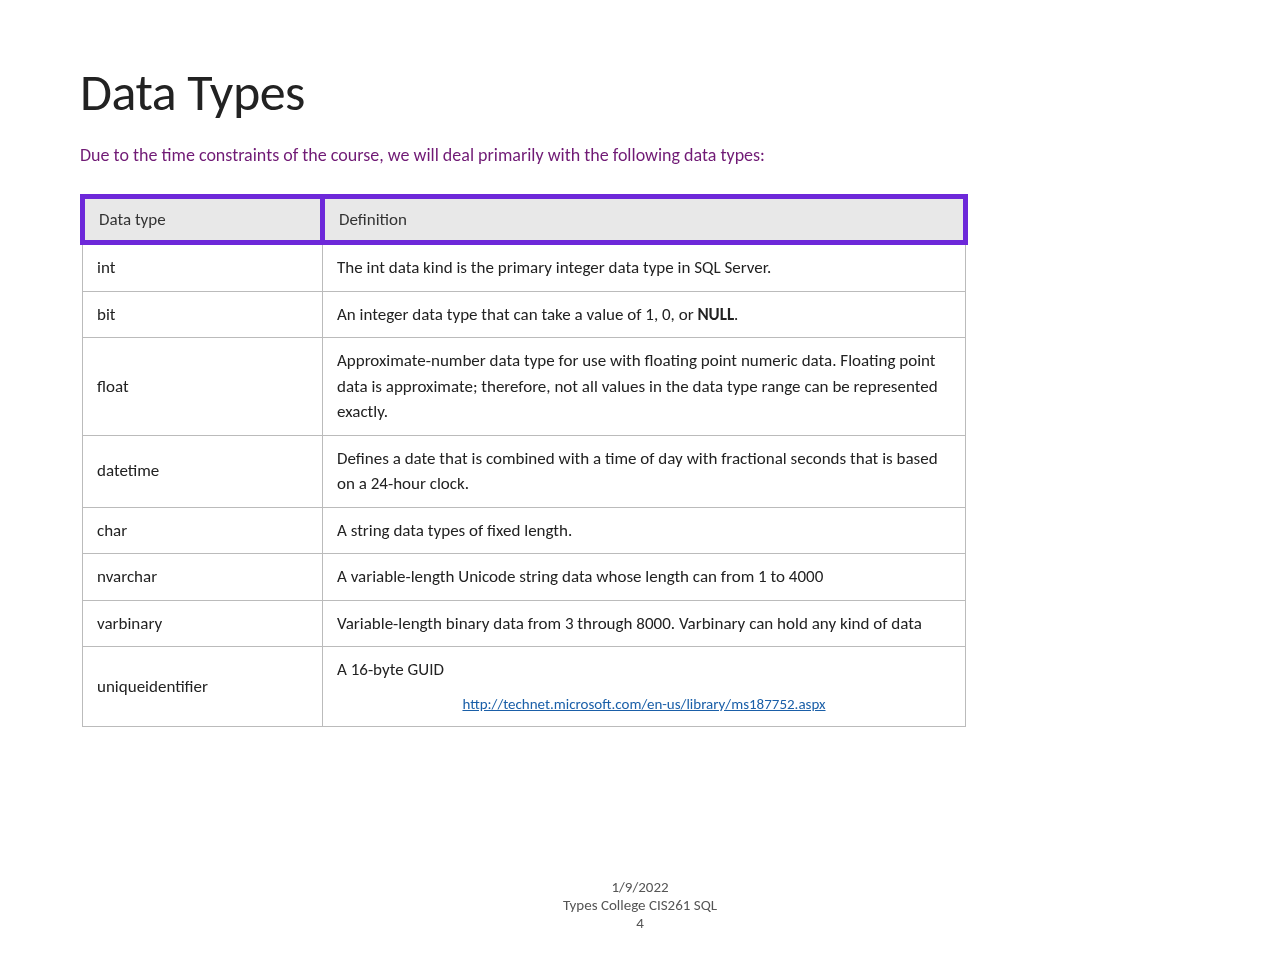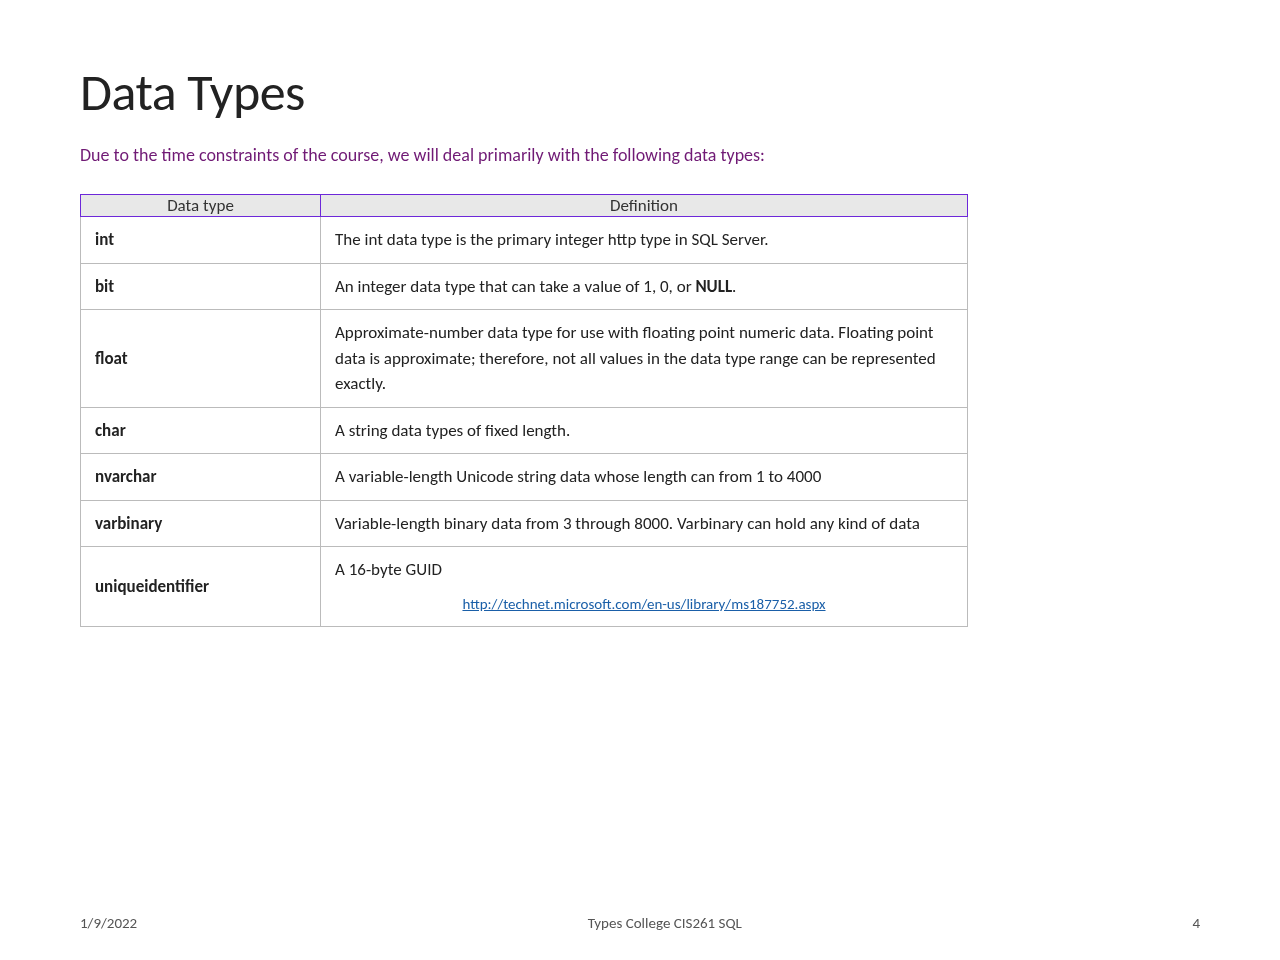--- a/index.html
+++ b/index.html
@@ -42,37 +42,37 @@
     }
 
     .data-table {
       border-collapse: collapse;
       width: 100%;
       font-size: 17px;
     }
 
     .data-table th {
       background-color: #e8e8e8;
-      text-align: center;
-      padding: 0 14px;
+      text-align: left;
+      padding: 10px 14px;
       font-weight: 400;
-      border: 1px solid #6d28d9;
+      border: 5px solid #6d28d9;
       color: #333;
       font-size: 17px;
     }
 
     .data-table td {
       border: 1px solid #bbb;
       padding: 10px 14px;
       vertical-align: top;
       line-height: 1.5;
     }
 
     .data-table td.type-col {
-      font-weight: 700;
+      font-weight: 400;
       white-space: nowrap;
       width: 240px;
       vertical-align: middle;
     }
 
     .data-table td.def-col {
       color: #222;
     }
 
     .link-text {
@@ -88,53 +88,58 @@
     .slide-footer {
       position: absolute;
       bottom: 28px;
       left: 80px;
       right: 80px;
       display: flex;
       justify-content: space-between;
       align-items: center;
       font-size: 15px;
       color: #555;
+      flex-direction: column;
     }
   </style>
 </head>
 <body>
 
 <div class="slide-container">
   <h1 class="slide-title">Data Types</h1>
   <p class="slide-subtitle">Due to the time constraints of the course, we will deal primarily with the following data types:</p>
 
   <table class="data-table">
     <thead>
       <tr>
         <th>Data type</th>
         <th>Definition</th>
       </tr>
     </thead>
     <tbody>
 
       <tr>
         <td class="type-col">int</td>
-        <td class="def-col">The int data type is the primary integer http type in SQL Server.</td>
+        <td class="def-col">The int data kind is the primary integer data type in SQL Server.</td>
       </tr>
 
       <tr>
         <td class="type-col">bit</td>
         <td class="def-col">An integer data type that can take a value of 1, 0, or <span class="bold-inline">NULL</span>.</td>
       </tr>
 
       <tr>
         <td class="type-col">float</td>
         <td class="def-col">Approximate-number data type for use with floating point numeric data. Floating point data is approximate; therefore, not all values in the data type range can be represented exactly.</td>
       </tr>
 
+      <tr>
+        <td class="type-col">datetime</td>
+        <td class="def-col">Defines a date that is combined with a time of day with fractional seconds that is based on a 24-hour clock.</td>
+      </tr>
 
       <tr>
         <td class="type-col">char</td>
         <td class="def-col">A string data types of fixed length.</td>
       </tr>
 
 
       <tr>
         <td class="type-col">nvarchar</td>
         <td class="def-col">A variable-length Unicode string data whose length can from 1 to 4000</td>

